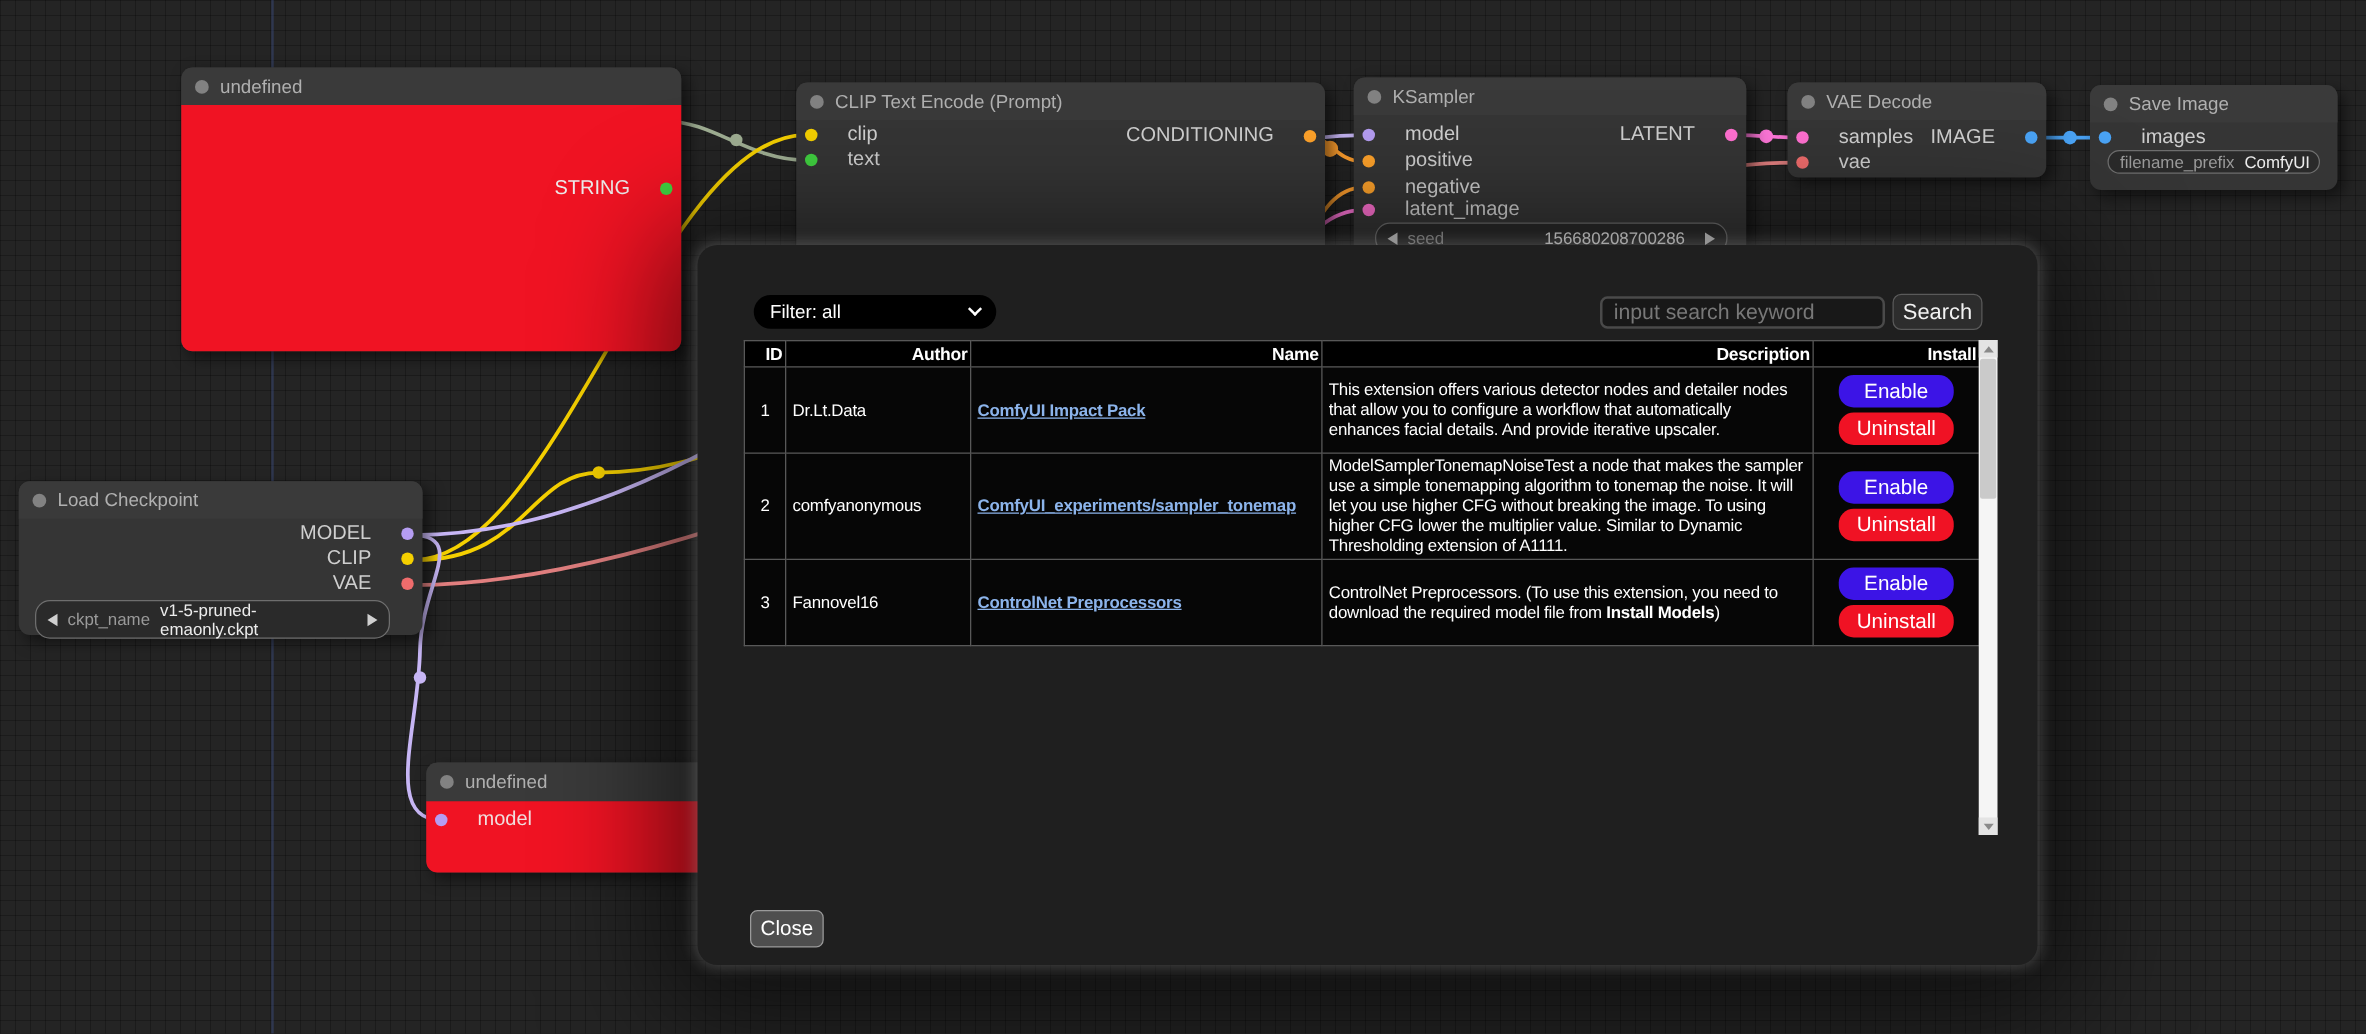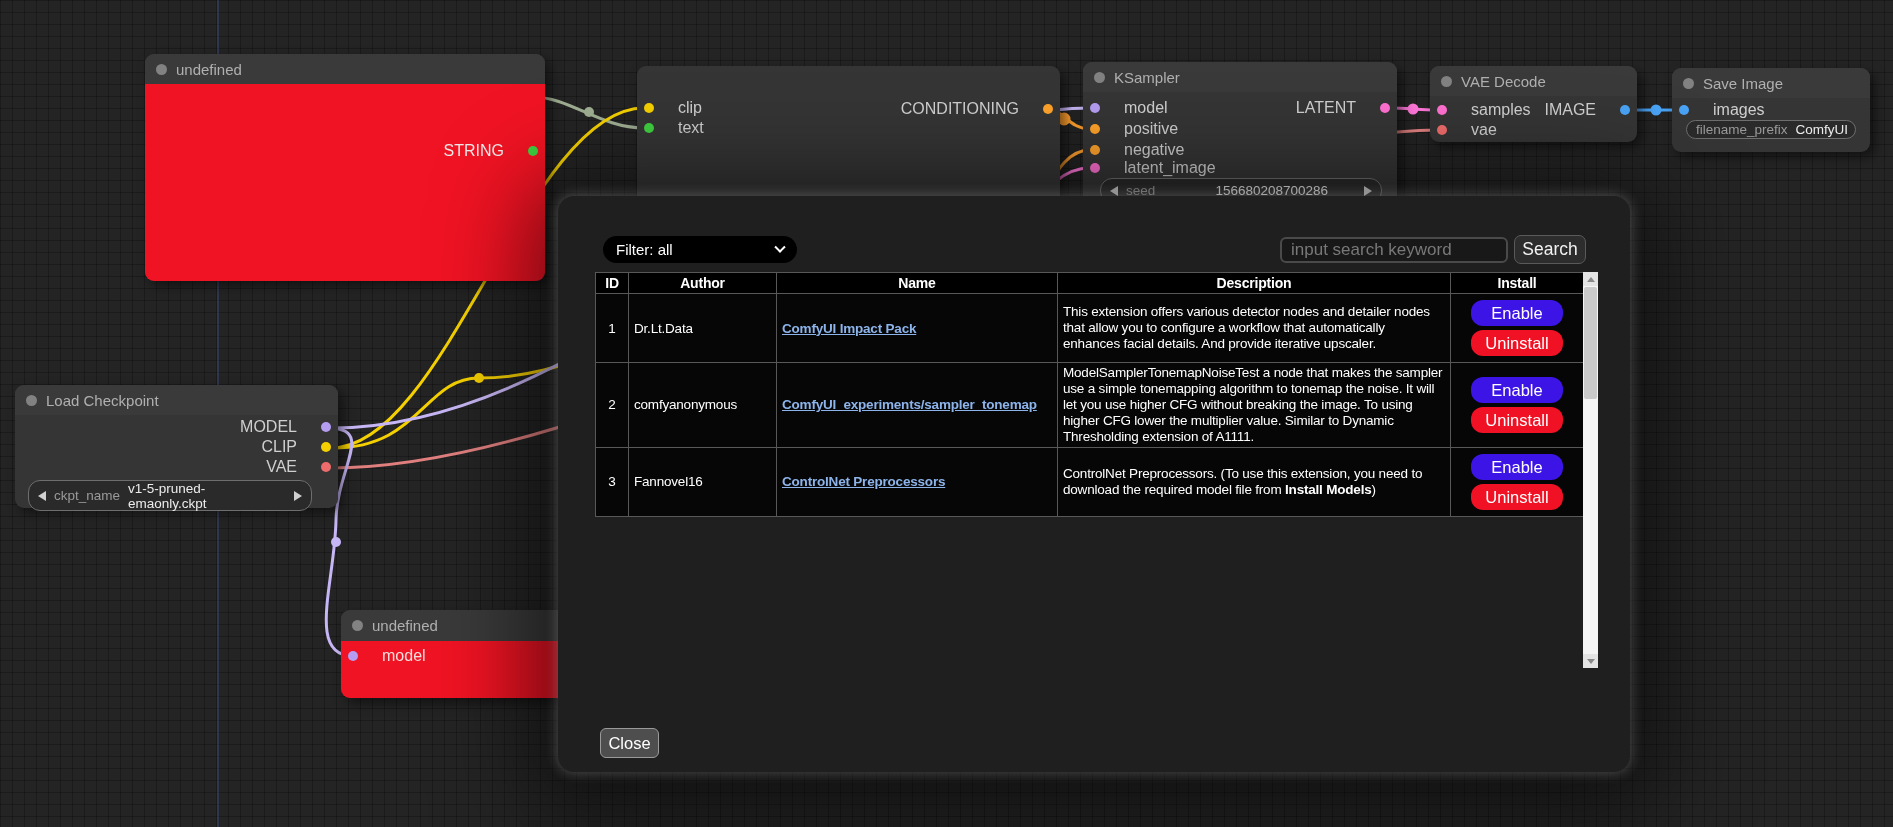--- a/index.html
+++ b/index.html
@@ -36,21 +36,21 @@
   .c-pink{background:#ff70d0} .c-red{background:#ef6c6c}
   .c-blue{background:#4aa3f5}
 
   .widget { position:absolute; display:flex; align-items:center; gap:8px;
     background:#2a2a2a; border:1px solid #6e6e6e; border-radius:12px;
     padding:0 9px; font-size:13.5px; color:#9a9a9a; }
   .warrow { width:0; height:0; border-style:solid; flex:none; }
   .warrow.left { border-width:5px 8px 5px 0; border-color:transparent #d0d0d0 transparent transparent; }
   .warrow.right { border-width:5px 0 5px 8px; border-color:transparent transparent transparent #d0d0d0; }
   .wvalue { color:#ececec; margin-left:auto; }
-  .wvalue.seedpad { margin-right:28px; }
+  .wvalue.seedpad { margin-right:8px; }
   .wvalue.ckptpad { margin-right:10px; }
 
   
   #modal { position:absolute; left:558px; top:196px; width:1072px; height:576px;
     background:#1f1f1f; border-radius:16px; z-index:10;
     box-shadow:0 0 14px rgba(255,255,255,.27), 0 14px 90px 30px rgba(0,0,0,.55);padding-left:16px; }
   #filter-select { position:absolute; left:45px; top:40px; width:194px; height:27px;
     background:#000; border-radius:14px; color:#fff; font-size:15px;
     display:flex; align-items:center; padding:0 13px; cursor:pointer; }
   .chev { width:8px; height:8px; border-right:2.5px solid #fff;
@@ -61,21 +61,21 @@
     padding:0 9px; font-size:17px; outline:none; }
   #search-input::placeholder { color:#787878; }
   #search-btn { position:absolute; left:956px; top:39px; width:72px; height:29px;
     background:#2d2d2d; border:1px solid #5a5a5a; border-radius:7px; color:#f2f2f2;
     font-size:17.5px; cursor:pointer; font-family:inherit; }
 
   #table-wrap { position:absolute; left:37px; top:76px; width:1003px; height:396px; }
   table.mgr { border-collapse:collapse; width:988px; table-layout:fixed;
     letter-spacing:-0.2px; }
   table.mgr th { background:#000; color:#fff; font-size:14px; font-weight:bold;
-    height:21px; border:1px solid #585858; text-align:center; padding:0 2px; }
+    height:21px; border:1px solid #585858; text-align:right; padding:0 2px; }
   table.mgr td { background:#060606; color:#fff; font-size:13.5px;
     border:1px solid #585858; padding:2px 5px; vertical-align:middle; }
   td.cid { text-align:center; }
   td.cname a { color:#8cb4eb; font-weight:bold; text-decoration:underline;
     white-space:nowrap; cursor:pointer; }
   td.cdesc { line-height:1.18; }
   td.cinstall { text-align:center; }
   .btn-enable, .btn-uninstall { display:block; width:92px; height:26px;
     margin:4px auto; border:none; border-radius:12px; color:#fff;
     font-size:16.5px; cursor:pointer; font-family:inherit; line-height:24px; }
@@ -134,20 +134,24 @@
       <span>undefined</span>
     </div>
     <div class="nbody red"></div>
     <div class="slot out white" style="top:88px;">
       <span class="dot c-green"></span>
       <span>STRING</span>
     </div>
   </div>
 
   <div class="node" style="left:637px; top:66px; width:423px; height:200px;">
+    <div class="ntitle">
+      <span class="tdot"></span>
+      <span>CLIP Text Encode (Prompt)</span>
+    </div>
     <div class="slot in" style="top:33px;">
       <span class="dot c-yellow"></span>
       <span>clip</span>
     </div>
     <div class="slot in" style="top:53px;">
       <span class="dot c-green"></span>
       <span>text</span>
     </div>
     <div class="slot out" style="top:34px;">
       <span class="dot c-orange"></span>

